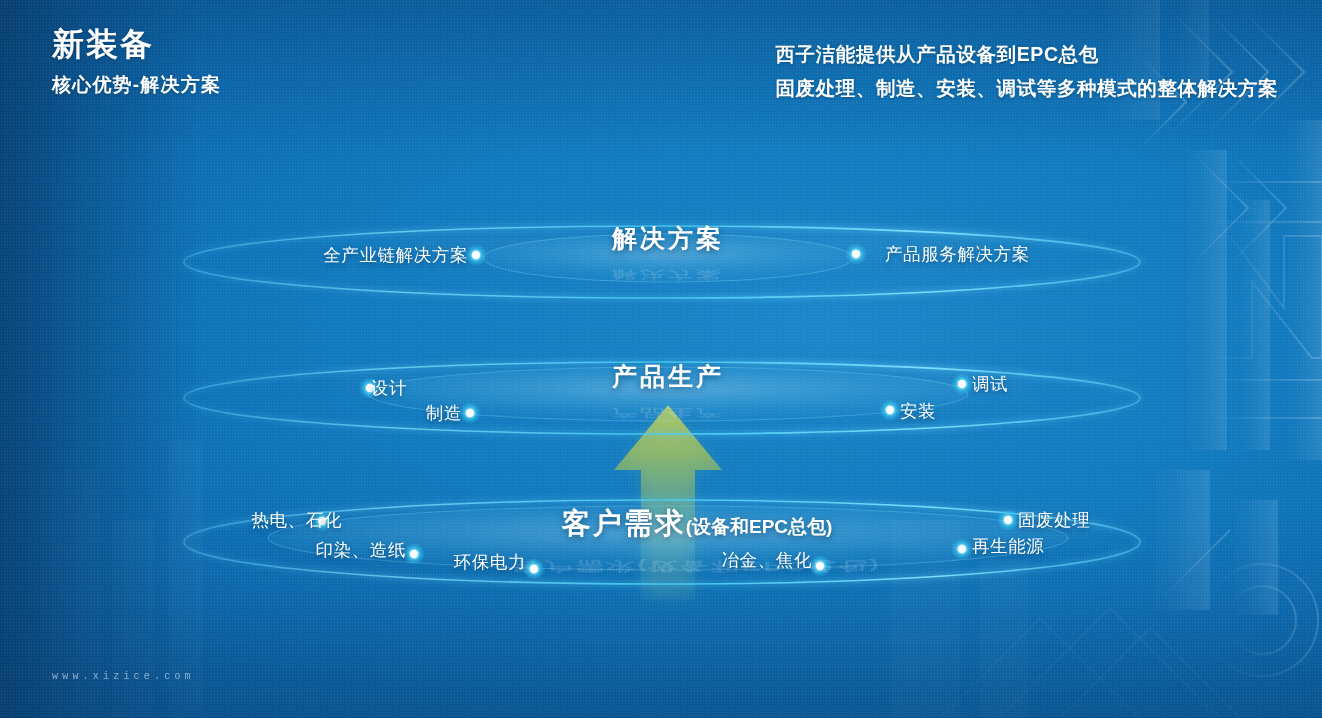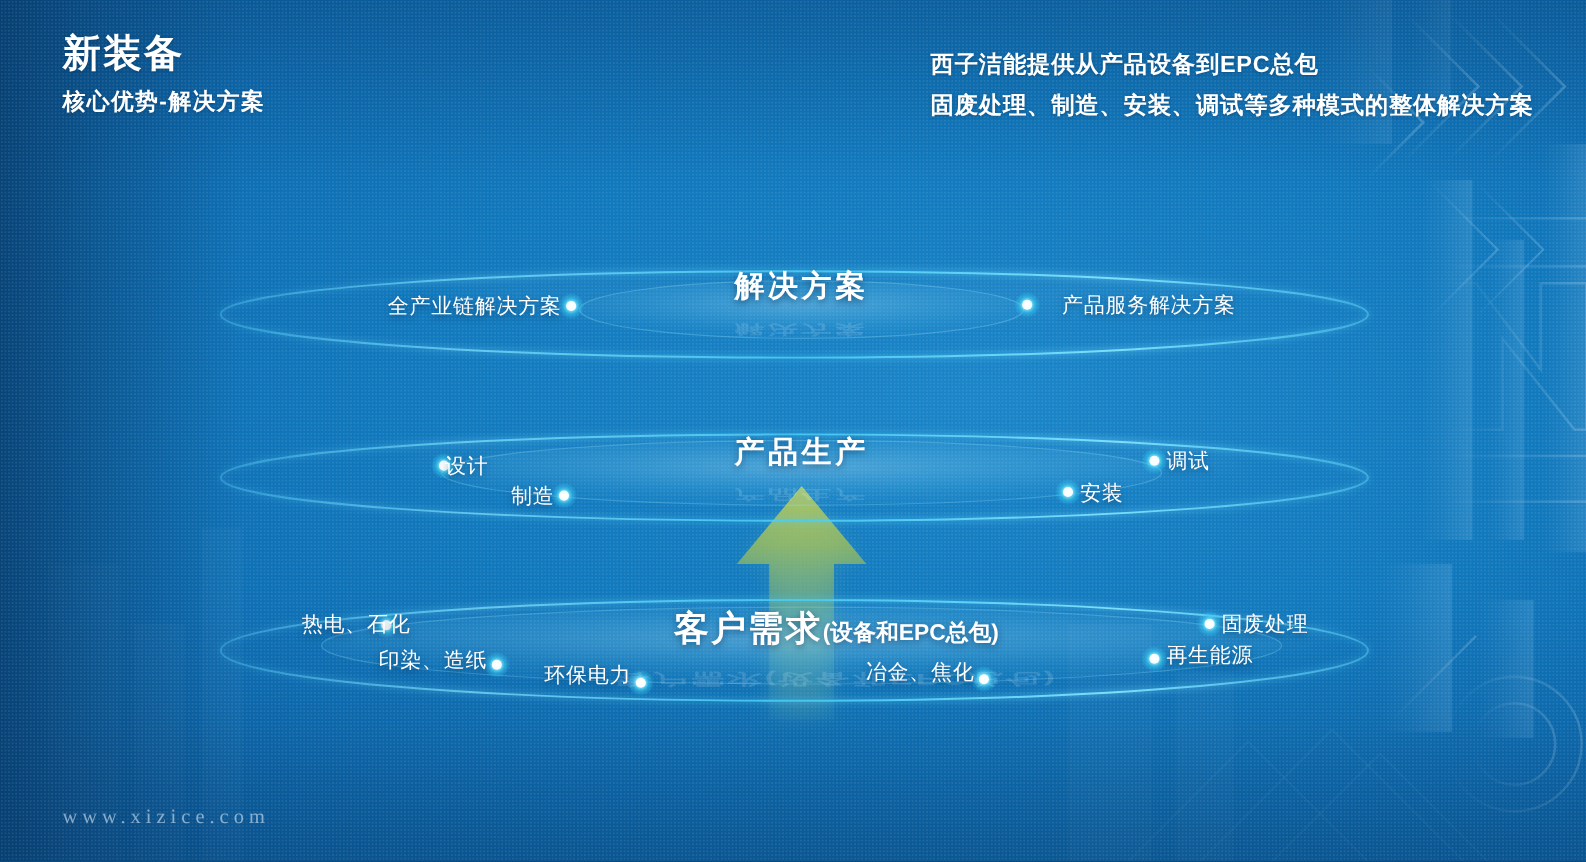--- a/index.html
+++ b/index.html
@@ -68,23 +68,23 @@
   }
   .hdr-right .line {
     font-size: 19.5px; font-weight: 700; letter-spacing: .6px;
     line-height: 1.72; white-space: nowrap;
     text-shadow: 0 1px 3px rgba(4,40,74,.45);
   }
 
   
   .footer-url {
     position: absolute; left: 52px; top: 671px;
-    font-size: 17px; letter-spacing: 4.2px;
+    font-size: 10px; letter-spacing: 4.2px;
     color: rgba(214,234,248,.60);
-    font-family: Liberation Serif, serif;
+    font-family: Liberation Mono, monospace;
     text-align: center;
   }
 
   
   .diagram { position: absolute; inset: 0; }
 
   .ring-title {
     position: absolute;
     font-weight: 700;
     color: #ffffff;

